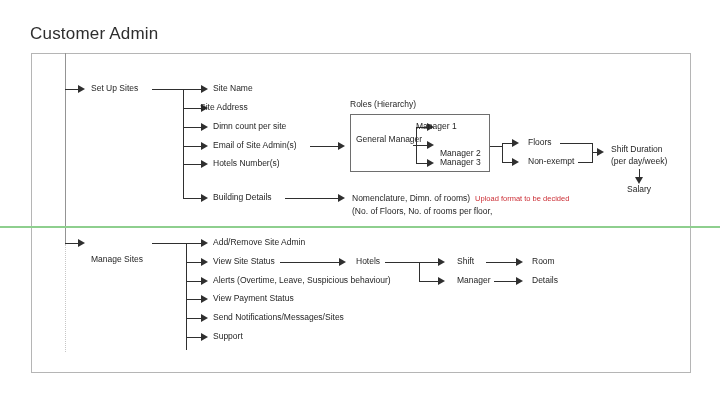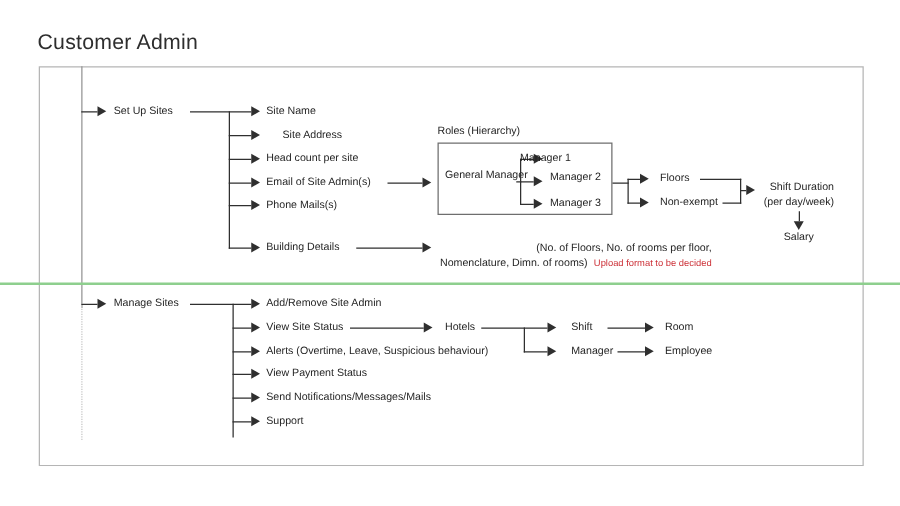--- a/index.html
+++ b/index.html
@@ -21,21 +21,21 @@
   .trunk { background:#949494; }
   .dotted { width:0; background:none; border-left:1px dotted #c6c6c6; }
   .rbox { position:absolute; left:350px; top:114px; width:140px; height:58px;
           border:1px solid #6e6e6e; box-sizing:border-box; }
   .ar { position:absolute; width:0; height:0;
         border-top:4px solid transparent; border-bottom:4px solid transparent;
         border-left:7px solid #2f2f2f; }
   .ad { position:absolute; width:0; height:0;
         border-left:4px solid transparent; border-right:4px solid transparent;
         border-top:7px solid #2f2f2f; }
-  .lb { position:absolute; font-size:8.5px; line-height:11px; color:#1f1f1f; white-space:nowrap;text-align:right; }
+  .lb { position:absolute; font-size:8.5px; line-height:11px; color:#1f1f1f; white-space:nowrap; }
   .lb2 { line-height:12px; }
   .gm { width:56px; text-align:center; }
   .note-red { font-size:7.5px; color:#cc2f36; margin-left:5px; }
 </style>
 </head>
 <body>
 
 <div class="scene">
 
   <div class="title">Customer Admin</div>
@@ -58,50 +58,50 @@
   <div class="hl" style="left:183px;top:198px;width:18px"></div>
 
   <div class="ar" style="left:201px;top:85px"></div>
   <div class="ar" style="left:201px;top:104px"></div>
   <div class="ar" style="left:201px;top:123px"></div>
   <div class="ar" style="left:201px;top:142px"></div>
   <div class="ar" style="left:201px;top:160px"></div>
   <div class="ar" style="left:201px;top:194px"></div>
 
   <div class="lb" style="left:213px;top:83px">Site Name</div>
-  <div class="lb" style="left:226px;top:102px">Site Address</div>
-  <div class="lb" style="left:213px;top:121px">Head count per site</div>
+  <div class="lb" style="left:200px;top:102px">Site Address</div>
+  <div class="lb" style="left:213px;top:121px">Dimn count per site</div>
   <div class="lb" style="left:213px;top:140px">Email of Site Admin(s)</div>
-  <div class="lb" style="left:213px;top:158px">Phone Mails(s)</div>
+  <div class="lb" style="left:213px;top:158px">Hotels Number(s)</div>
   <div class="lb" style="left:213px;top:192px">Building Details</div>
 
   <div class="hl" style="left:310px;top:146px;width:28px"></div>
   <div class="ar" style="left:338px;top:142px"></div>
 
   <div class="hl" style="left:285px;top:198px;width:53px"></div>
   <div class="ar" style="left:338px;top:194px"></div>
   <div class="lb lb2" style="left:352px;top:192px">
+    <div><span>Nomenclature, Dimn. of rooms)</span><span class="note-red">Upload format to be decided</span></div>
     <div>(No. of Floors, No. of rooms per floor,</div>
-    <div><span>Nomenclature, Dimn. of rooms)</span><span class="note-red">Upload format to be decided</span></div>
   </div>
 
   <div class="lb" style="left:350px;top:99px">Roles (Hierarchy)</div>
   <div class="rbox"></div>
   <div class="lb lb2 gm" style="left:356px;top:133px">General Manager</div>
 
   <div class="hl" style="left:413px;top:145px;width:4px"></div>
   <div class="vl" style="left:416px;top:127px;height:37px"></div>
   <div class="hl" style="left:416px;top:127px;width:11px"></div>
   <div class="hl" style="left:416px;top:145px;width:11px"></div>
   <div class="hl" style="left:416px;top:163px;width:11px"></div>
   <div class="ar" style="left:427px;top:123px"></div>
   <div class="ar" style="left:427px;top:141px"></div>
   <div class="ar" style="left:427px;top:159px"></div>
   <div class="lb" style="left:416px;top:121px">Manager 1</div>
-  <div class="lb" style="left:440px;top:136px">Manager 2</div>
+  <div class="lb" style="left:440px;top:148px">Manager 2</div>
   <div class="lb" style="left:440px;top:157px">Manager 3</div>
 
   <div class="hl" style="left:490px;top:146px;width:13px"></div>
   <div class="vl" style="left:502px;top:143px;height:20px"></div>
   <div class="hl" style="left:502px;top:143px;width:10px"></div>
   <div class="hl" style="left:502px;top:162px;width:10px"></div>
   <div class="ar" style="left:512px;top:139px"></div>
   <div class="ar" style="left:512px;top:158px"></div>
   <div class="lb" style="left:528px;top:137px">Floors</div>
   <div class="lb" style="left:528px;top:156px">Non-exempt</div>
@@ -116,57 +116,57 @@
     <div>(per day/week)</div>
   </div>
   <div class="vl" style="left:639px;top:169px;height:8px"></div>
   <div class="ad" style="left:635px;top:177px"></div>
   <div class="lb" style="left:627px;top:184px">Salary</div>
 
   <div class="divider"></div>
 
   <div class="hl" style="left:65px;top:243px;width:13px"></div>
   <div class="ar" style="left:78px;top:239px"></div>
-  <div class="lb" style="left:91px;top:237px">Manage Sites</div>
+  <div class="lb" style="left:91px;top:254px">Manage Sites</div>
   <div class="hl" style="left:152px;top:243px;width:49px"></div>
   <div class="vl" style="left:186px;top:243px;height:107px"></div>
 
   <div class="hl" style="left:186px;top:262px;width:15px"></div>
   <div class="hl" style="left:186px;top:281px;width:15px"></div>
   <div class="hl" style="left:186px;top:299px;width:15px"></div>
   <div class="hl" style="left:186px;top:318px;width:15px"></div>
   <div class="hl" style="left:186px;top:337px;width:15px"></div>
 
   <div class="ar" style="left:201px;top:239px"></div>
   <div class="ar" style="left:201px;top:258px"></div>
   <div class="ar" style="left:201px;top:277px"></div>
   <div class="ar" style="left:201px;top:295px"></div>
   <div class="ar" style="left:201px;top:314px"></div>
   <div class="ar" style="left:201px;top:333px"></div>
 
   <div class="lb" style="left:213px;top:237px">Add/Remove Site Admin</div>
   <div class="lb" style="left:213px;top:256px">View Site Status</div>
   <div class="lb" style="left:213px;top:275px">Alerts (Overtime, Leave, Suspicious behaviour)</div>
   <div class="lb" style="left:213px;top:293px">View Payment Status</div>
-  <div class="lb" style="left:213px;top:312px">Send Notifications/Messages/Mails</div>
+  <div class="lb" style="left:213px;top:312px">Send Notifications/Messages/Sites</div>
   <div class="lb" style="left:213px;top:331px">Support</div>
 
   <div class="hl" style="left:280px;top:262px;width:59px"></div>
   <div class="ar" style="left:339px;top:258px"></div>
   <div class="lb" style="left:356px;top:256px">Hotels</div>
 
   <div class="hl" style="left:385px;top:262px;width:53px"></div>
   <div class="vl" style="left:419px;top:262px;height:20px"></div>
   <div class="hl" style="left:419px;top:281px;width:19px"></div>
   <div class="ar" style="left:438px;top:258px"></div>
   <div class="ar" style="left:438px;top:277px"></div>
   <div class="lb" style="left:457px;top:256px">Shift</div>
   <div class="lb" style="left:457px;top:275px">Manager</div>
 
   <div class="hl" style="left:486px;top:262px;width:30px"></div>
   <div class="ar" style="left:516px;top:258px"></div>
   <div class="lb" style="left:532px;top:256px">Room</div>
 
   <div class="hl" style="left:494px;top:281px;width:22px"></div>
   <div class="ar" style="left:516px;top:277px"></div>
-  <div class="lb" style="left:532px;top:275px">Employee</div>
+  <div class="lb" style="left:532px;top:275px">Details</div>
 
 </div>
 
 </body></html>

